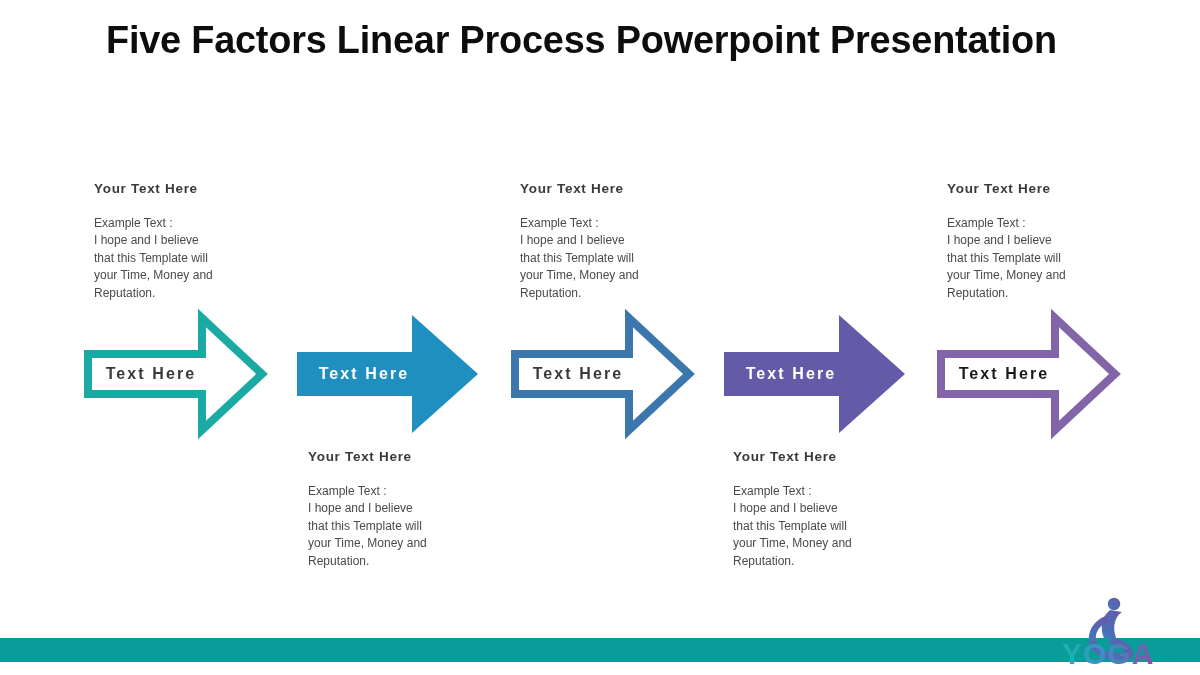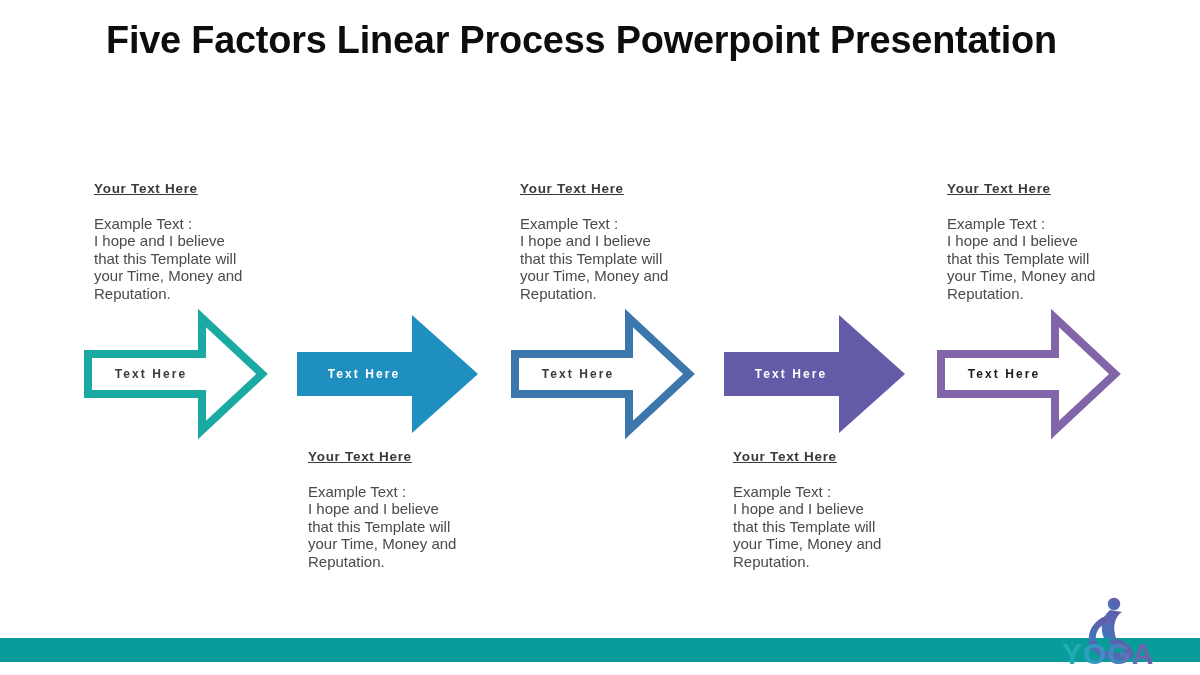--- a/index.html
+++ b/index.html
@@ -38,45 +38,44 @@
     width: 215px;
   }
   .tb-heading {
     font-size: 13.5px;
     font-weight: bold;
     color: #3a3a3a;
     letter-spacing: 0.7px;
     margin: 0 0 18px 0;
     line-height: 1.1;
     white-space: nowrap;
-    text-decoration: underline;
   }
   .tb-body {
-    font-size: 15px;
+    font-size: 12px;
     color: #4a4a4a;
     line-height: 17.5px;
     margin: 0;
   }
   .tb-body span { display: block; white-space: nowrap; }
 
   
   .arrow {
     position: absolute;
     width: 182px;
     height: 122px;
   }
   .arrow svg { display: block; width: 100%; height: 100%; overflow: visible; }
   .arrow-label {
     position: absolute;
     left: 0;
     top: 50%;
     width: 134px;
     transform: translateY(-50%);
     text-align: center;
-    font-size: 12px;
+    font-size: 16px;
     font-weight: bold;
     letter-spacing: 2.1px;
     white-space: nowrap;
     pointer-events: none;
   }
 
   
   .footer-bar {
     position: absolute;
     left: 0;

